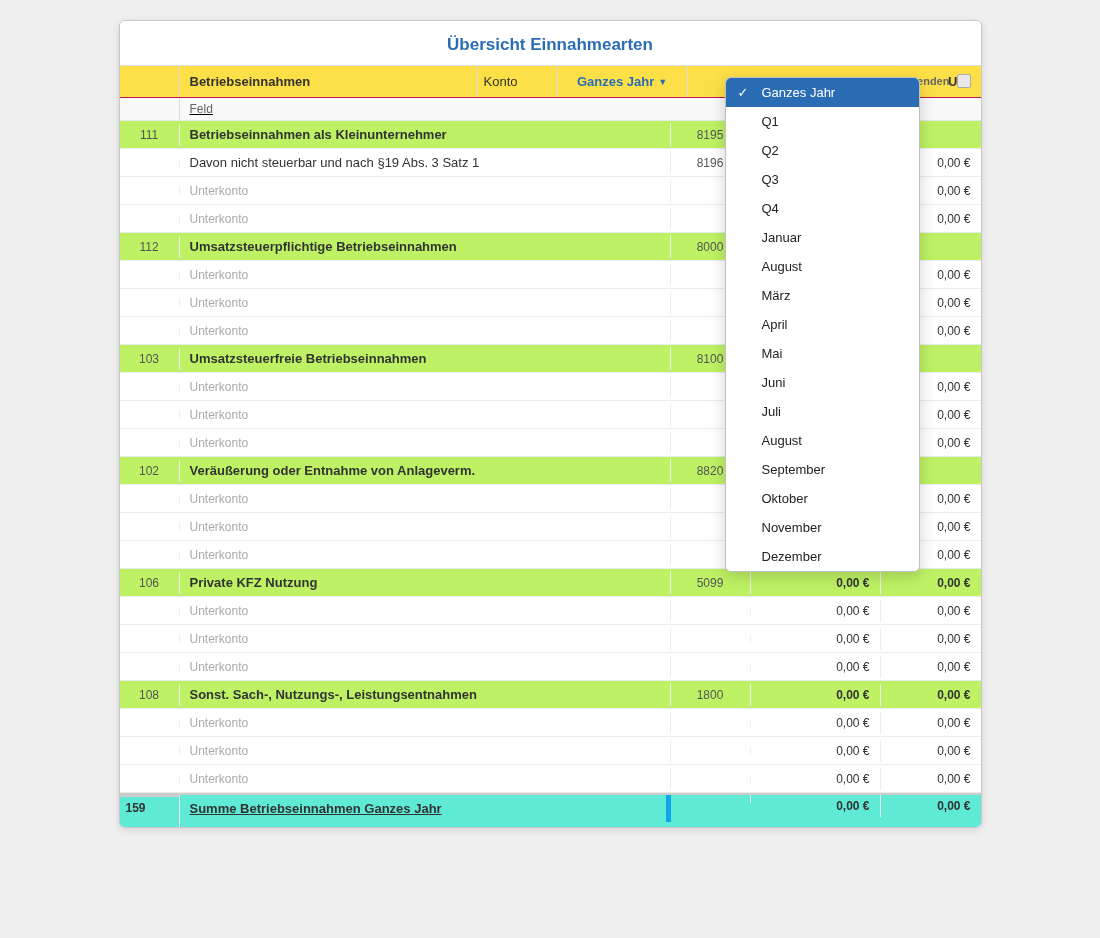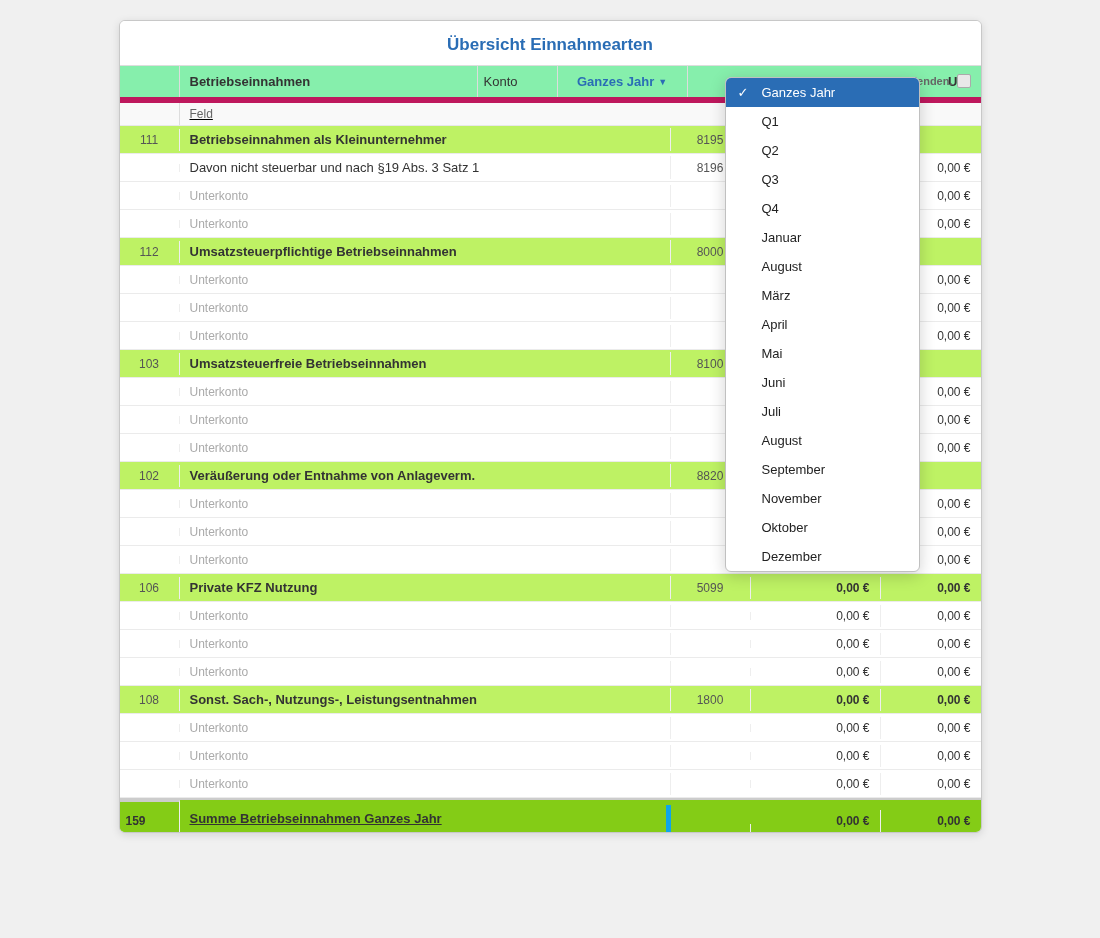--- a/index.html
+++ b/index.html
@@ -26,22 +26,22 @@
       text-align: center;
       color: #2a6db5;
       font-size: 17px;
       font-weight: 600;
       padding: 14px 16px 10px;
       border-bottom: 1px solid #ddd;
       background: #fff;
     }
     .table-header-row {
       display: flex;
-      background: #86efac;
-      border-bottom: 6px solid #be185d;
+      background: #fde047;
+      border-bottom: 1px solid #be185d;
       position: relative;
     }
     .col-field { width: 60px; min-width: 60px; padding: 8px 6px; font-weight: 600; font-size: 12px; color: #333; border-right: 1px solid #ddd; text-align: center; }
     .col-name { flex: 1; padding: 8px 10px; font-weight: 600; font-size: 13px; color: #333; border-right: 1px solid #ddd; }
     .col-konto { width: 80px; min-width: 80px; padding: 8px 6px; font-weight: 400; font-size: 13px; color: #333; border-right: 1px solid #ddd; }
     .col-ust { width: 100px; min-width: 100px; padding: 8px 6px; font-weight: 600; font-size: 13px; color: #333; text-align: right; padding-right: 10px; }
     .nicht-verwendet {
       position: absolute;
       right: 10px;
       top: 8px;
@@ -85,23 +85,23 @@
     .cell-konto { width: 80px; min-width: 80px; padding: 4px 6px; text-align: center; color: #555; font-size: 12px; border-right: 1px solid #eee; }
     .cell-period { width: 130px; min-width: 130px; padding: 4px 6px; text-align: right; padding-right: 10px; color: #333; font-size: 12px; border-right: 1px solid #eee; }
     .cell-period.bold { font-weight: 700; }
     .cell-period.empty { color: #ccc; }
     .cell-ust { width: 100px; min-width: 100px; padding: 4px 6px; text-align: right; padding-right: 10px; color: #333; font-size: 12px; }
     .cell-ust.bold { font-weight: 700; }
     .cell-ust.empty { color: #ccc; }
     .summary-row {
       display: flex;
       border-top: 2px solid #ccc;
-      background: #84cc16;
+      background: #5eead4;
       min-height: 32px;
-      align-items: flex-end;
+      align-items: flex-start;
     }
     .summary-row .cell-field { font-weight: 700; color: #333; }
     .summary-row .cell-name { font-weight: 700; color: #333; }
     .summary-row .cell-period { font-weight: 700; color: #333; }
     .summary-row .cell-ust { font-weight: 700; color: #333; }
 
     
     .dropdown-overlay {
       position: absolute;
       top: 56px;
@@ -373,17 +373,17 @@
       <div class="dropdown-item">Q4</div>
       <div class="dropdown-item">Januar</div>
       <div class="dropdown-item">August</div>
       <div class="dropdown-item">März</div>
       <div class="dropdown-item">April</div>
       <div class="dropdown-item">Mai</div>
       <div class="dropdown-item">Juni</div>
       <div class="dropdown-item">Juli</div>
       <div class="dropdown-item">August</div>
       <div class="dropdown-item">September</div>
+      <div class="dropdown-item">Oktober</div>
       <div class="dropdown-item">November</div>
-      <div class="dropdown-item">Oktober</div>
       <div class="dropdown-item">Dezember</div>
     </div>
 </div>
 
 </body></html>

